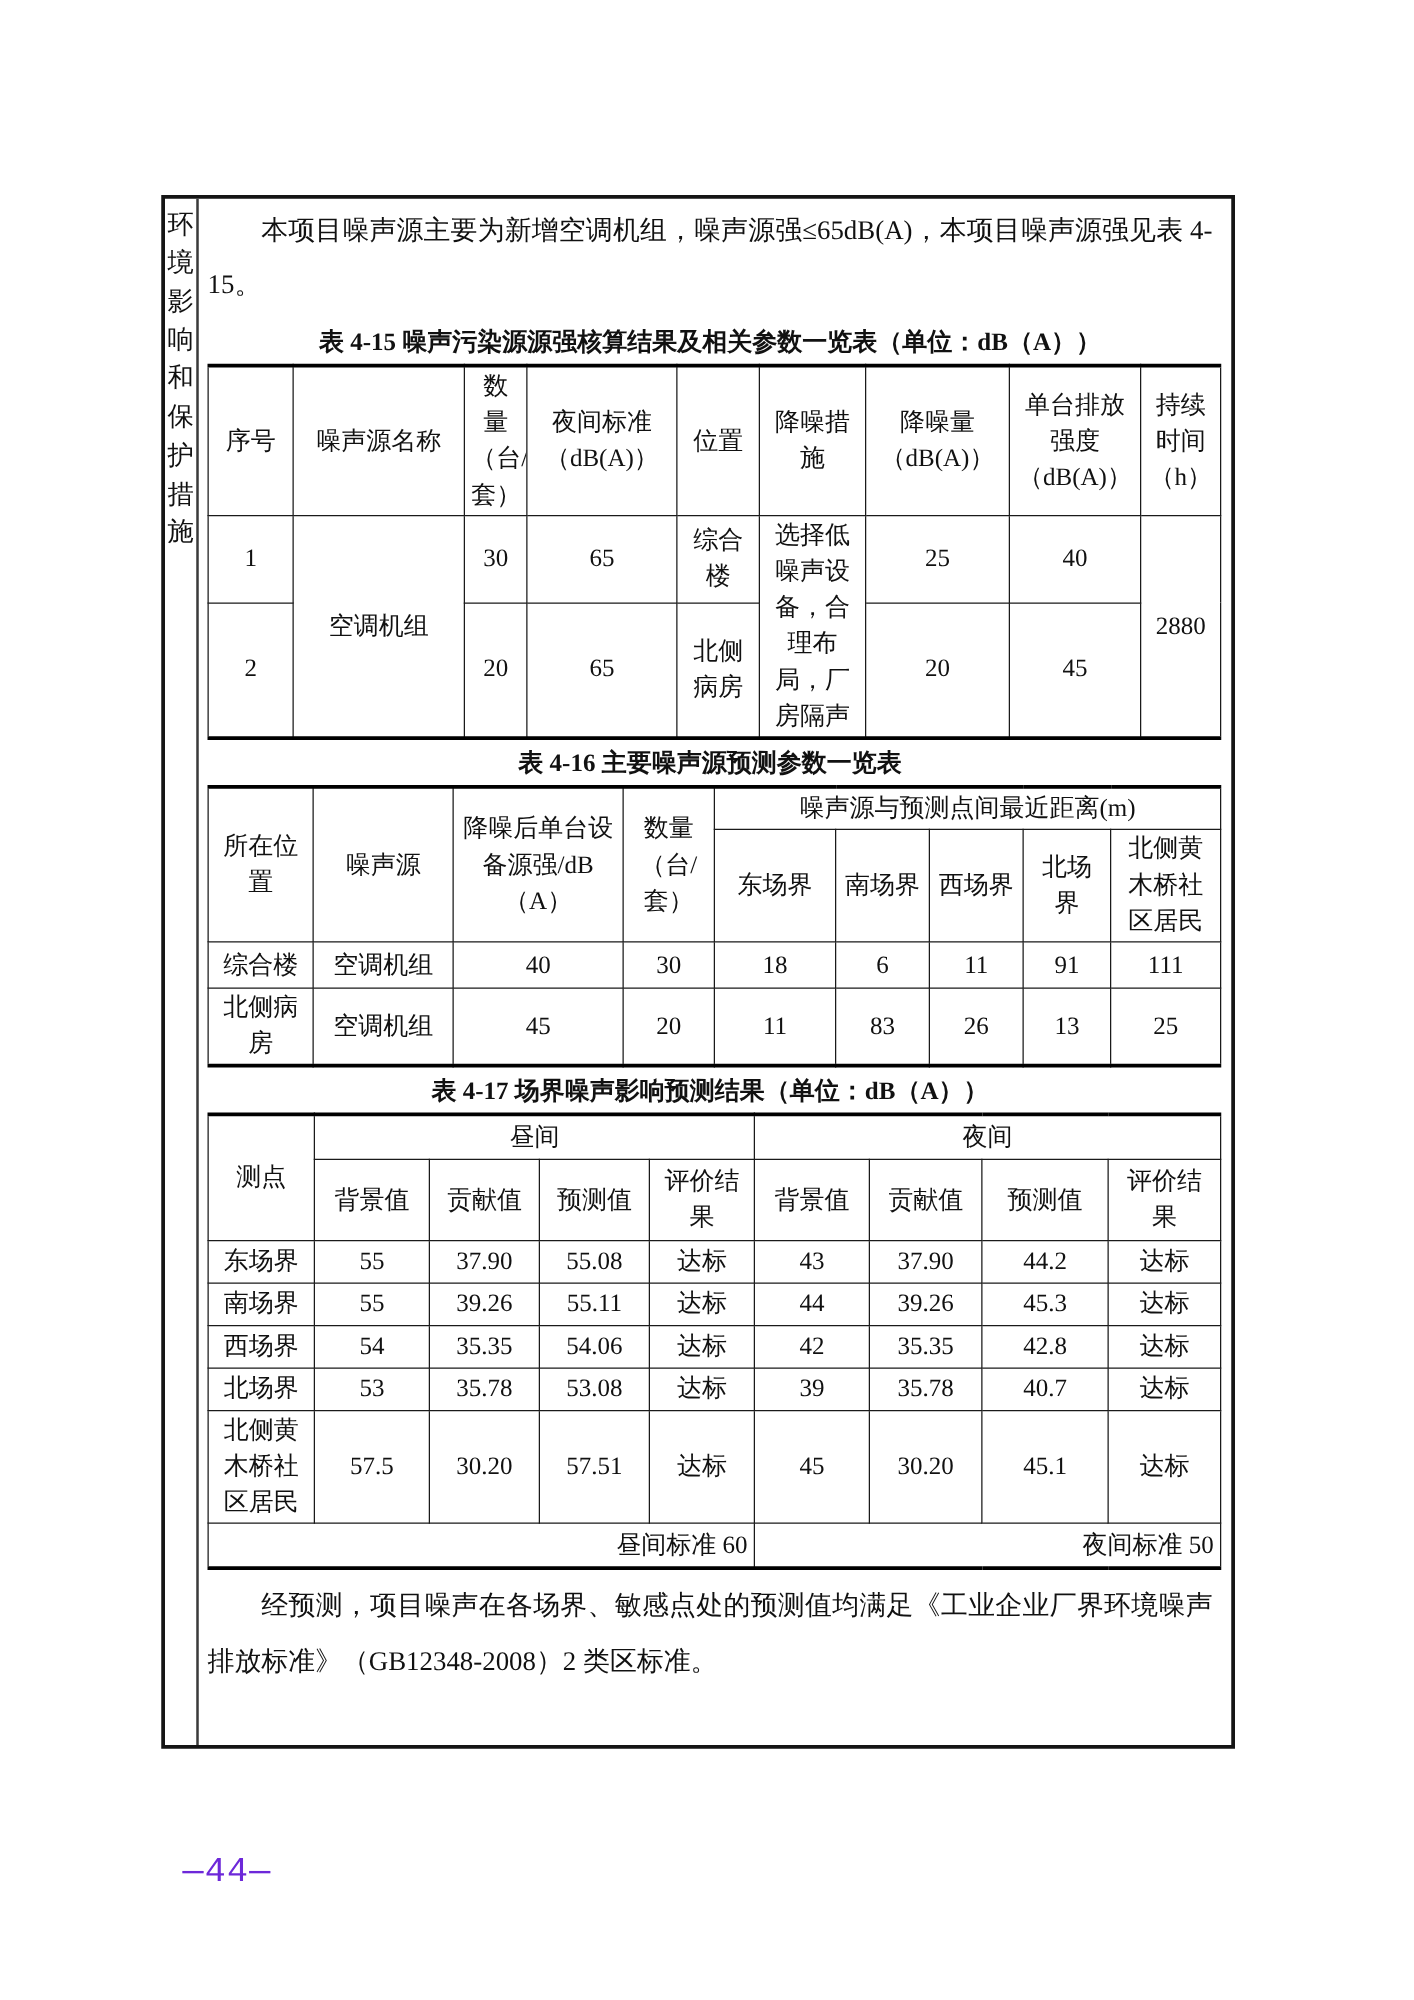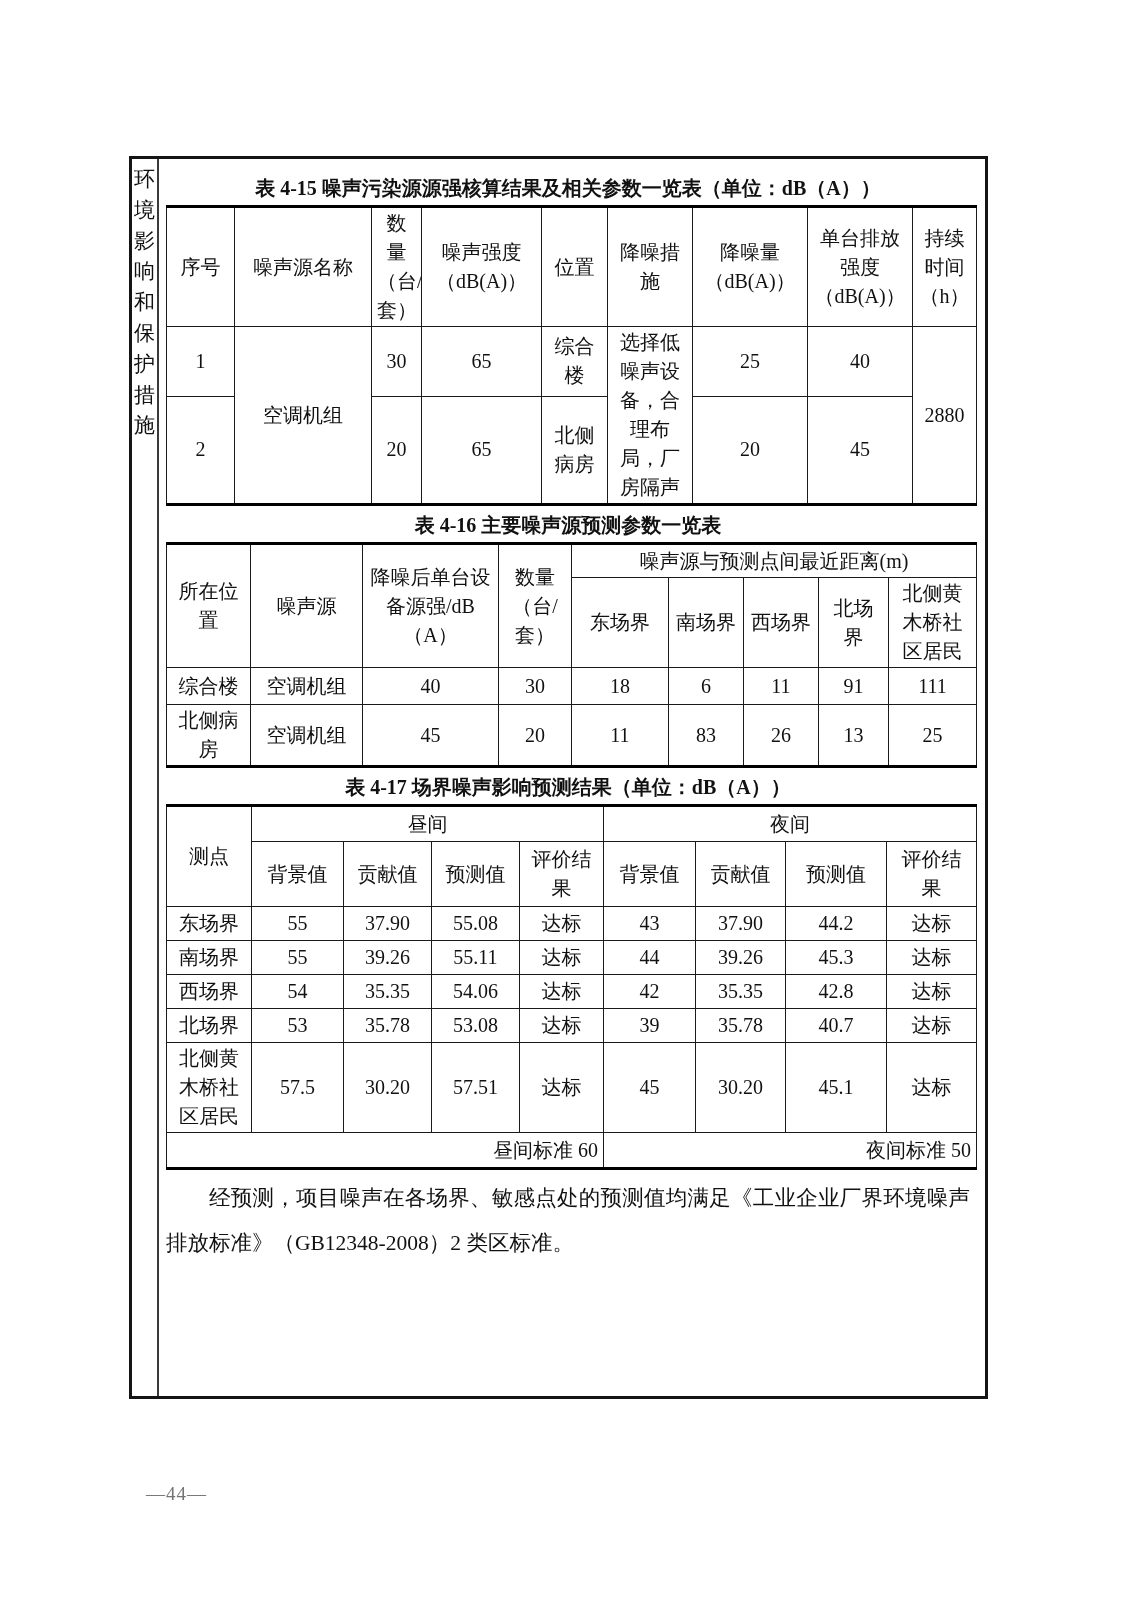--- a/index.html
+++ b/index.html
@@ -25,53 +25,54 @@
   .t415 tr.r2 td{height:94px;}
   .t416 tr.grow td{height:30px;}
   .t416 tr.hrow td{height:68px;}
   .t416 tr.d1 td{height:34px;}
   .t416 tr.d2 td{height:48px;}
   .t417 tr.grow td{height:32px;}
   .t417 tr.hrow td{height:62px;}
   .t417 tr.dr td{height:31px;}
   .t417 tr.big td{height:82px;}
   .t417 tr.frow td{height:32px;text-align:right;}
-  .page-num{position:absolute;left:146px;top:1483px;font-size:19px;letter-spacing:1px;color:#737373;}
+  .page-num{position:absolute;left:146px;top:1483px;font-size:28px;letter-spacing:1px;color:#6d28d9;font-family:Liberation Mono, monospace;}
 </style>
 </head>
 <body>
 
 <div class="sheet">
   <div class="frame">
     <div class="side">
       <div class="side-text">环境影响和保护措施</div>
     </div>
     <div class="main">
       <div class="pad-top"></div>
 
+      <p class="para">本项目噪声源主要为新增空调机组，噪声源强≤65dB(A)，本项目噪声源强见表 4-15。</p>
 
       <div class="tbl-title mt10">表 4-15 噪声污染源源强核算结果及相关参数一览表（单位：dB（A））</div>
       <table class="tbl t415">
         <colgroup>
           <col style="width:68px">
             <col style="width:137px">
             <col style="width:50px">
             <col style="width:120px">
           <col style="width:66px">
             <col style="width:85px">
             <col style="width:115px">
             <col style="width:105px">
             <col style="width:64px">
         </colgroup>
         <tbody>
           <tr class="hrow">
             <td>序号</td>
             <td>噪声源名称</td>
             <td>数量（台/套）</td>
-            <td>噪声强度（dB(A)）</td>
+            <td>夜间标准（dB(A)）</td>
             <td>位置</td>
             <td>降噪措施</td>
             <td>降噪量（dB(A)）</td>
             <td>单台排放强度（dB(A)）</td>
             <td>持续时间（h）</td>
           </tr>
           <tr class="r1">
             <td>1</td>
             <td rowspan="2">空调机组</td>
             <td>30</td>

